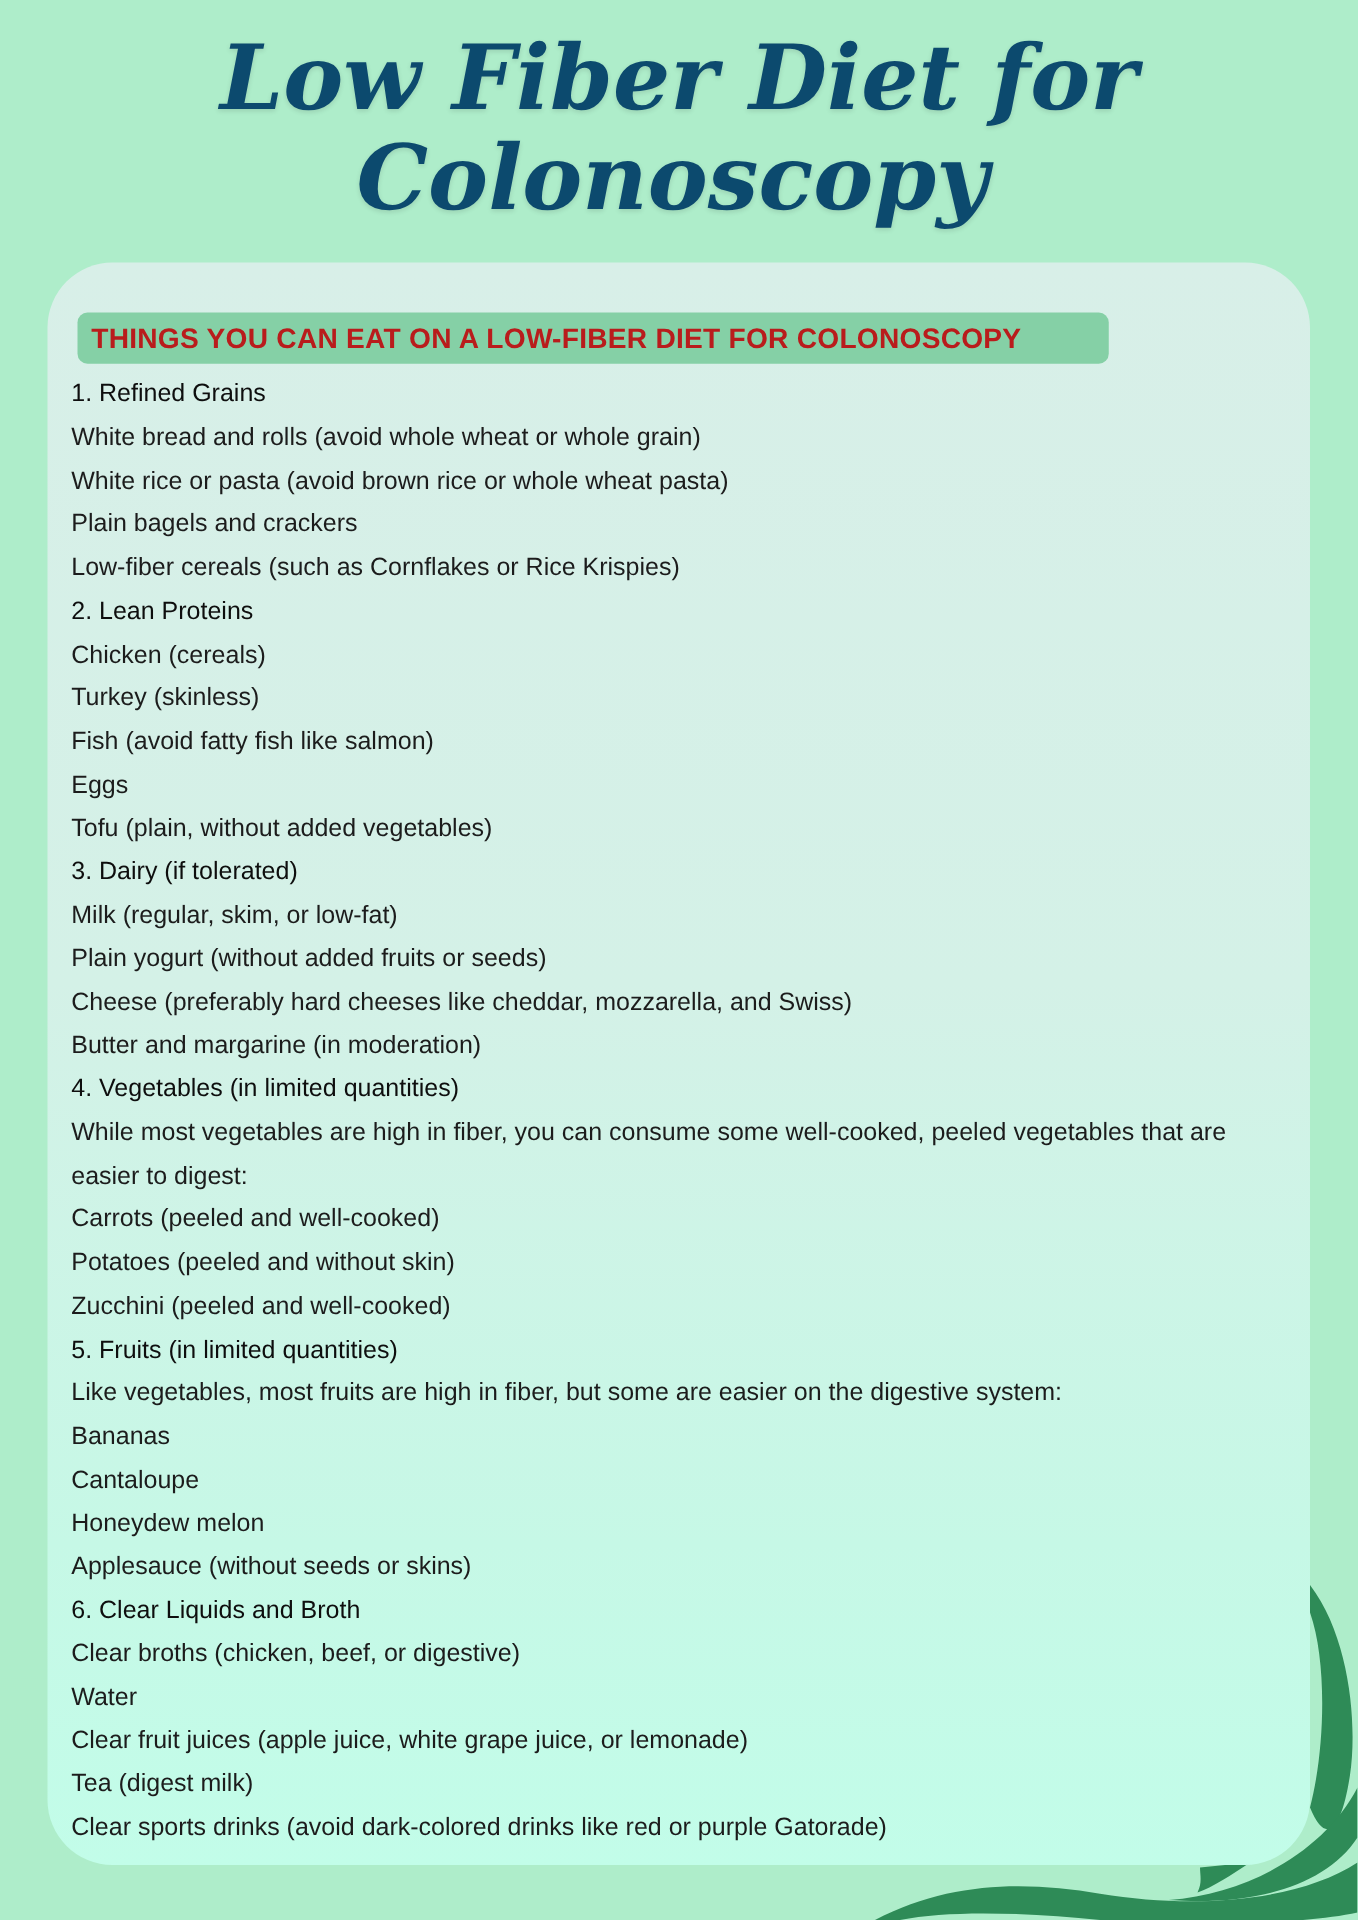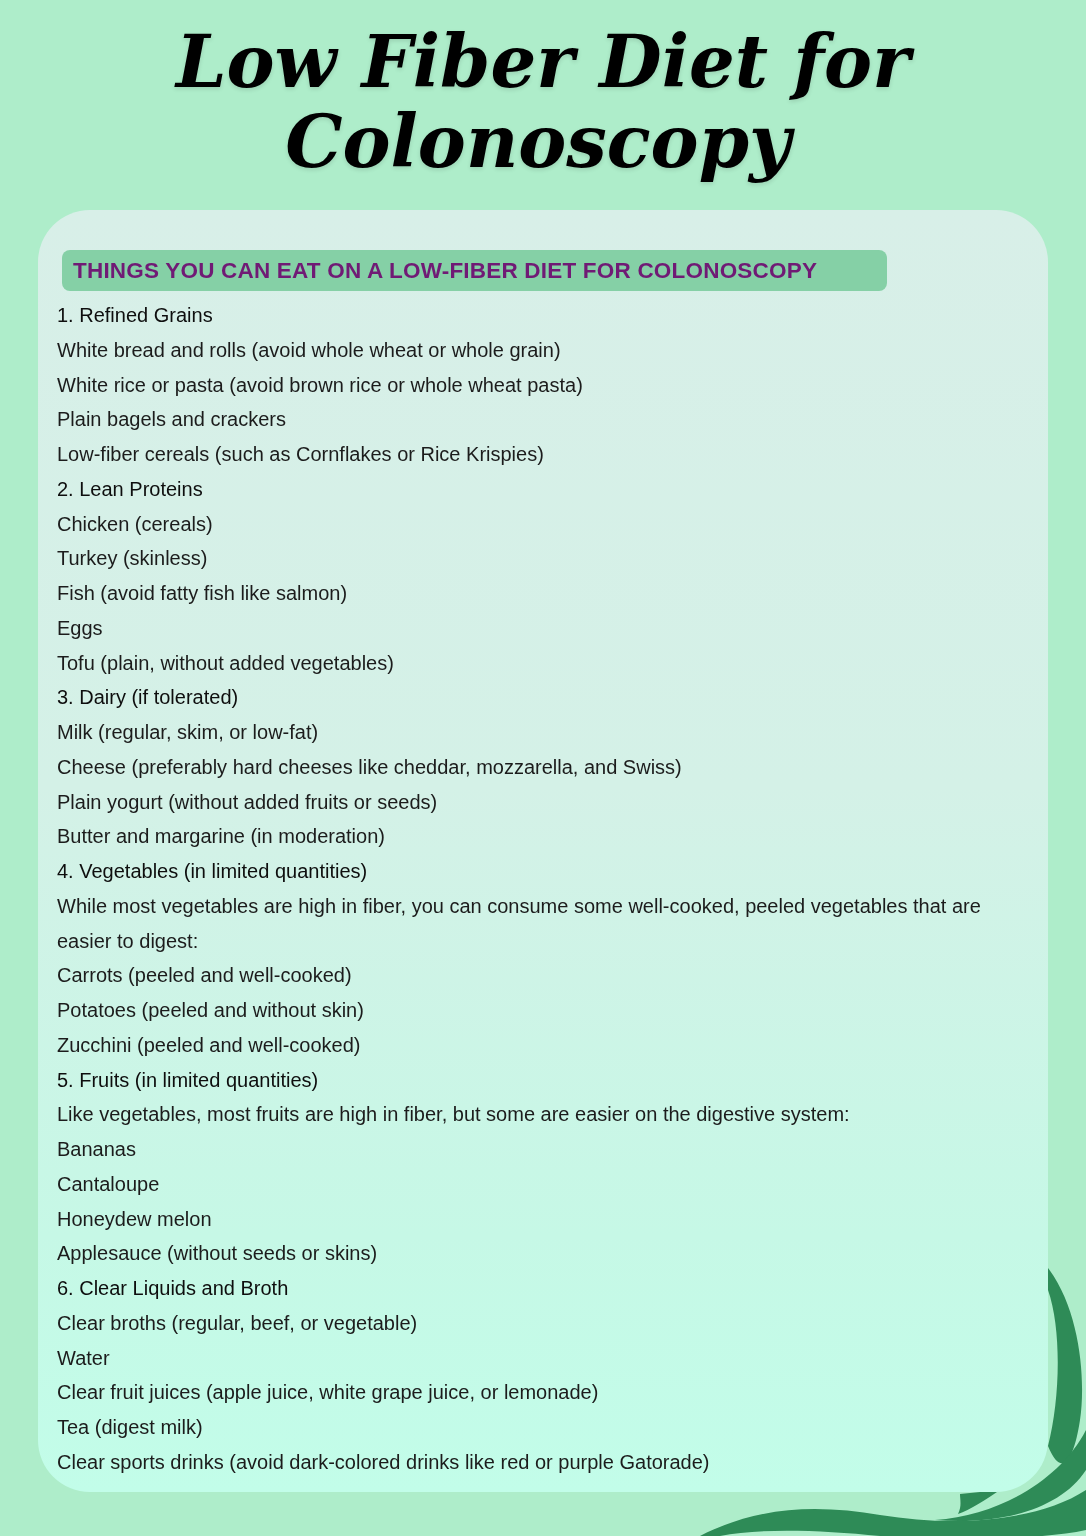--- a/index.html
+++ b/index.html
@@ -17,21 +17,21 @@
     }
     .title {
       position: absolute;
       left: 0;
       top: 22px;
       width: 1086px;
       text-align: center;
       font-family: "DejaVu Serif", "Liberation Serif", serif;
       font-style: italic;
       font-weight: bold;
-      color: #000000;
+      color: #0c4a6e;
       font-size: 72px;
       line-height: 80px;
       letter-spacing: 0px;
       text-shadow: 0 2px 4px rgba(0,0,0,0.12);
     }
     .title .line {
       display: block;
     }
     .title .line2 {
       margin-left: -10px;
@@ -53,21 +53,21 @@
       height: 41px;
       width: 825px;
       border-radius: 8px;
       background: #85d0a6;
       box-sizing: border-box;
       padding-left: 11px;
       line-height: 42px;
       font-weight: bold;
       font-size: 22.5px;
       letter-spacing: 0.2px;
-      color: #701a75;
+      color: #b91c1c;
       white-space: nowrap;
     }
     .content {
       position: absolute;
       left: 19px;
       top: 88px;
       width: 1000px;
     }
     .row {
       height: 34.75px;
@@ -121,38 +121,38 @@
 
     <div class="row heading">2. Lean Proteins</div>
     <div class="row">Chicken (cereals)</div>
     <div class="row">Turkey (skinless)</div>
     <div class="row">Fish (avoid fatty fish like salmon)</div>
     <div class="row">Eggs</div>
     <div class="row">Tofu (plain, without added vegetables)</div>
 
     <div class="row heading">3. Dairy (if tolerated)</div>
     <div class="row">Milk (regular, skim, or low-fat)</div>
+    <div class="row">Plain yogurt (without added fruits or seeds)</div>
     <div class="row">Cheese (preferably hard cheeses like cheddar, mozzarella, and Swiss)</div>
-    <div class="row">Plain yogurt (without added fruits or seeds)</div>
     <div class="row">Butter and margarine (in moderation)</div>
 
     <div class="row heading">4. Vegetables (in limited quantities)</div>
     <div class="row">While most vegetables are high in fiber, you can consume some well-cooked, peeled vegetables that are</div>
     <div class="row">easier to digest:</div>
     <div class="row">Carrots (peeled and well-cooked)</div>
     <div class="row">Potatoes (peeled and without skin)</div>
     <div class="row">Zucchini (peeled and well-cooked)</div>
 
     <div class="row heading">5. Fruits (in limited quantities)</div>
     <div class="row">Like vegetables, most fruits are high in fiber, but some are easier on the digestive system:</div>
     <div class="row">Bananas</div>
     <div class="row">Cantaloupe</div>
     <div class="row">Honeydew melon</div>
     <div class="row">Applesauce (without seeds or skins)</div>
 
     <div class="row heading">6. Clear Liquids and Broth</div>
-    <div class="row">Clear broths (regular, beef, or vegetable)</div>
+    <div class="row">Clear broths (chicken, beef, or digestive)</div>
     <div class="row">Water</div>
     <div class="row">Clear fruit juices (apple juice, white grape juice, or lemonade)</div>
     <div class="row">Tea (digest milk)</div>
     <div class="row">Clear sports drinks (avoid dark-colored drinks like red or purple Gatorade)</div>
   </div>
 </div>
 
 </body></html>

